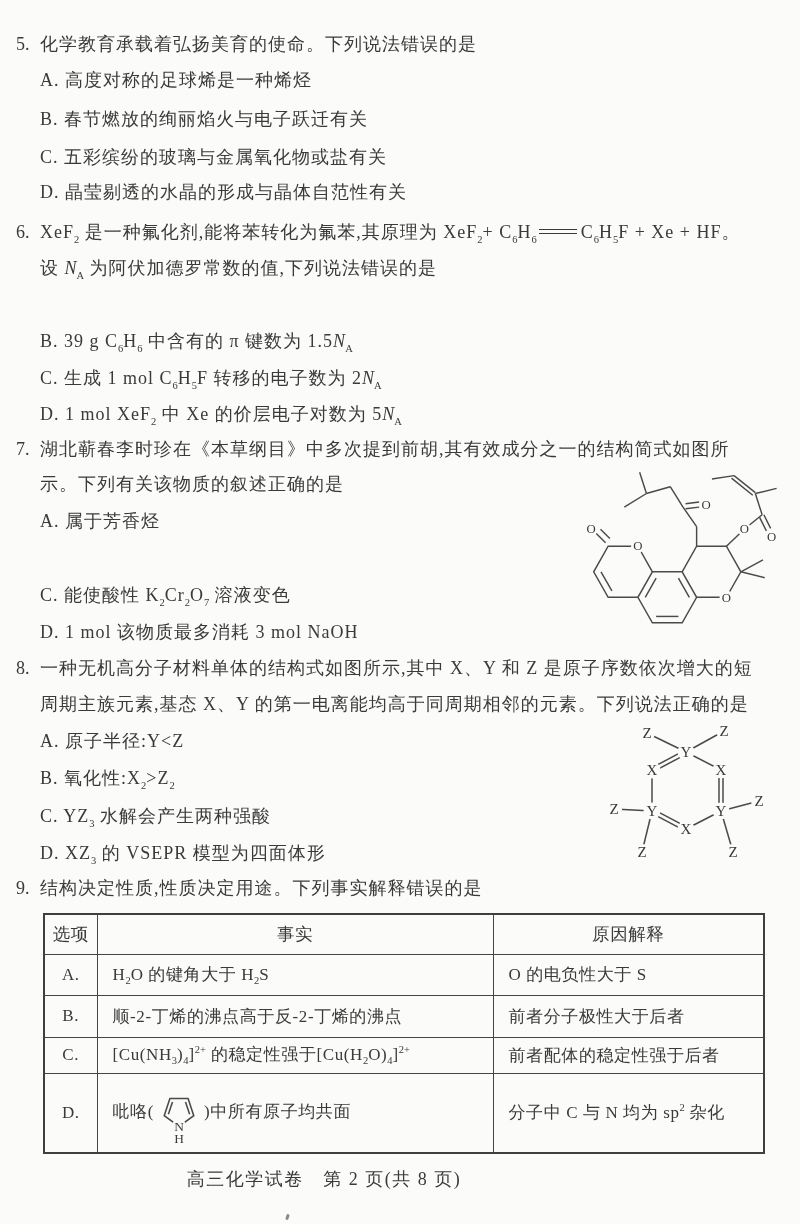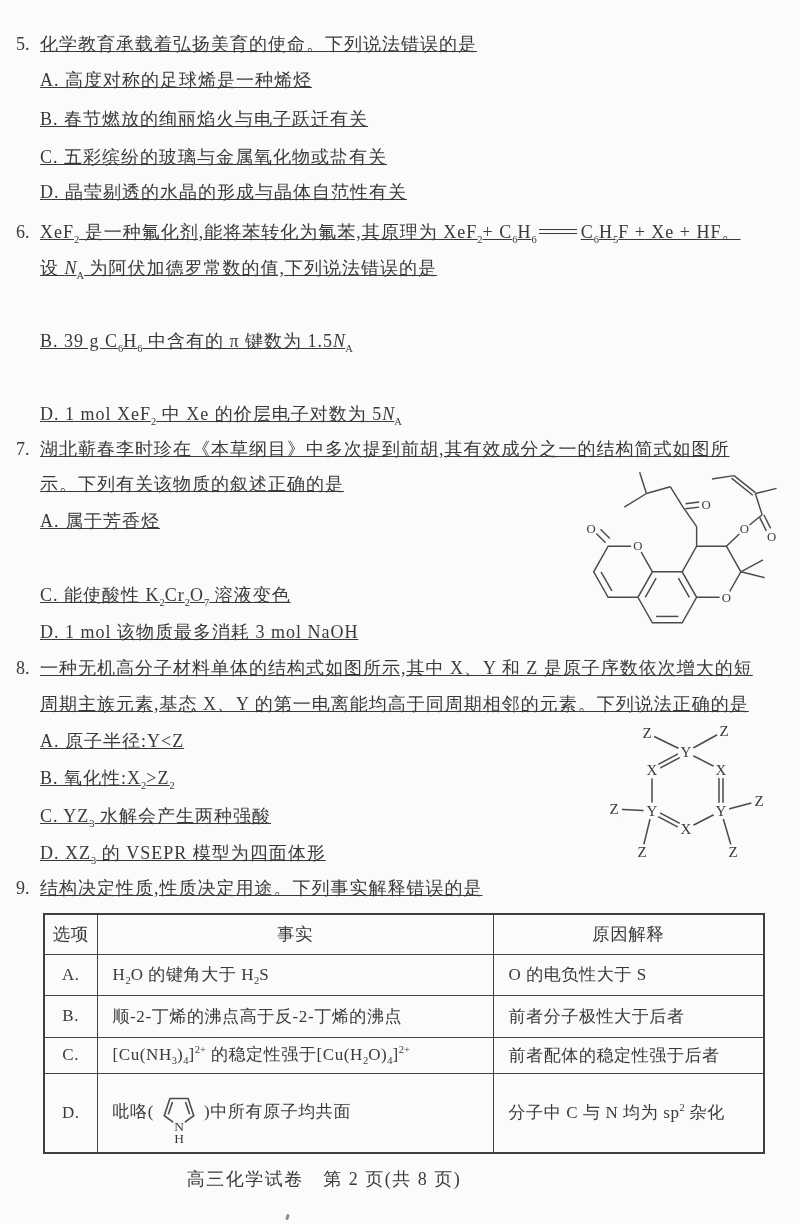--- a/index.html
+++ b/index.html
@@ -11,21 +11,20 @@
     position:relative;
     overflow:hidden;
   }
   .page{position:absolute;inset:0;}
   .ln{
     position:absolute;
     white-space:nowrap;
     font-size:18px;
     line-height:22px;
     letter-spacing:1px;
-    text-decoration:underline;
   }
   .qn{display:inline-block;min-width:24px;letter-spacing:0;}
   sub{font-size:10.5px;letter-spacing:0;}
   sup{font-size:10.5px;letter-spacing:0;}
   i{letter-spacing:0;}
   
   .eqd{
     display:inline-block;width:38px;height:3.5px;
     border-top:1.7px solid #3a3a3a;border-bottom:1.7px solid #3a3a3a;
     vertical-align:4px;margin:0 4px 0 2px;
@@ -61,20 +60,21 @@
 
   <div class="ln" style="left:16px;top:33px"><span class="qn">5.</span><span>化学教育承载着弘扬美育的使命。下列说法错误的是</span></div>
   <div class="ln" style="left:40px;top:69px">A. 高度对称的足球烯是一种烯烃</div>
   <div class="ln" style="left:40px;top:108px">B. 春节燃放的绚丽焰火与电子跃迁有关</div>
   <div class="ln" style="left:40px;top:146px">C. 五彩缤纷的玻璃与金属氧化物或盐有关</div>
   <div class="ln" style="left:40px;top:181px">D. 晶莹剔透的水晶的形成与晶体自范性有关</div>
 
   <div class="ln" style="left:16px;top:221px"><span class="qn">6.</span><span>XeF<sub>2</sub> 是一种氟化剂,能将苯转化为氟苯,其原理为 XeF<sub>2</sub>+ C<sub>6</sub>H<sub>6</sub><span class="eqd"></span>C<sub>6</sub>H<sub>5</sub>F + Xe + HF。</span></div>
   <div class="ln" style="left:40px;top:257px">设 <i>N</i><sub>A</sub> 为阿伏加德罗常数的值,下列说法错误的是</div>
   <div class="ln" style="left:40px;top:330px">B. 39 g C<sub>6</sub>H<sub>6</sub> 中含有的 π 键数为 1.5<i>N</i><sub>A</sub></div>
+  <div class="ln" style="left:40px;top:367px">C. 生成 1 mol C<sub>6</sub>H<sub>5</sub>F 转移的电子数为 2<i>N</i><sub>A</sub></div>
   <div class="ln" style="left:40px;top:403px">D. 1 mol XeF<sub>2</sub> 中 Xe 的价层电子对数为 5<i>N</i><sub>A</sub></div>
 
   <div class="ln" style="left:16px;top:438px"><span class="qn">7.</span><span>湖北蕲春李时珍在《本草纲目》中多次提到前胡,其有效成分之一的结构简式如图所</span></div>
   <div class="ln" style="left:40px;top:473px">示。下列有关该物质的叙述正确的是</div>
   <div class="ln" style="left:40px;top:510px">A. 属于芳香烃</div>
   <div class="ln" style="left:40px;top:584px">C. 能使酸性 K<sub>2</sub>Cr<sub>2</sub>O<sub>7</sub> 溶液变色</div>
   <div class="ln" style="left:40px;top:621px">D. 1 mol 该物质最多消耗 3 mol NaOH</div>
 
   <svg class="struct" style="left:552px;top:461px" width="228" height="179" viewBox="0 0 268 210" stroke="#4a4a4a" stroke-width="1.7" fill="none">
 

